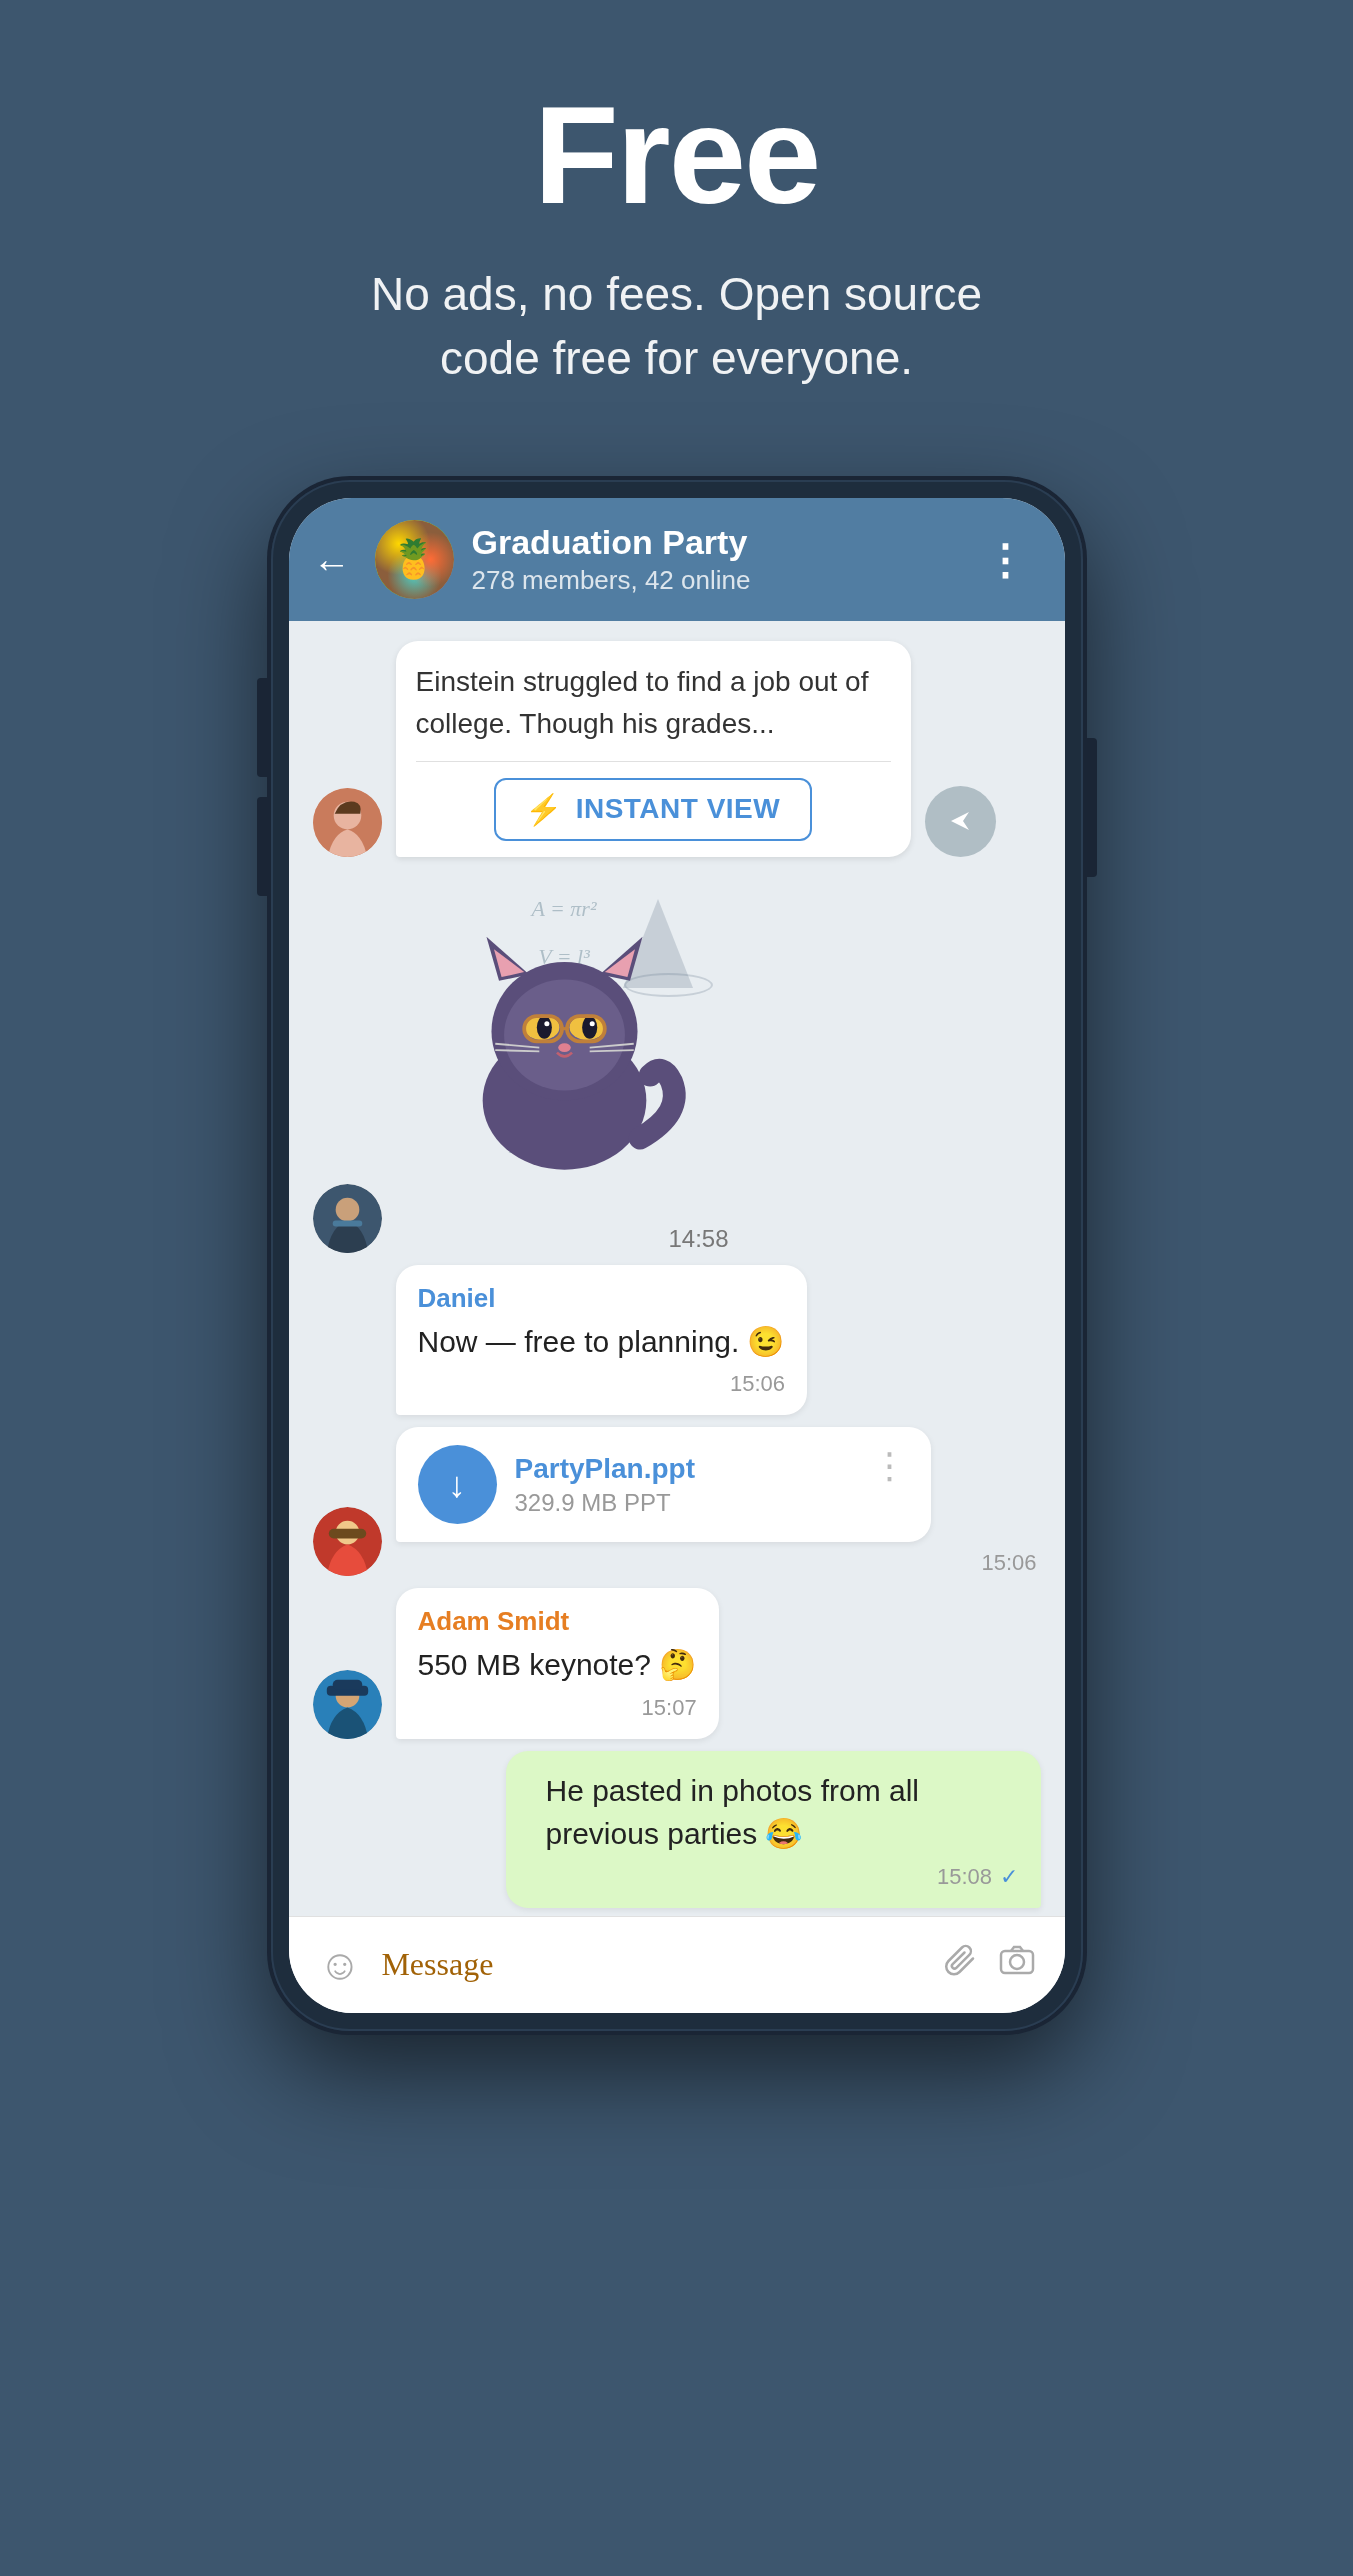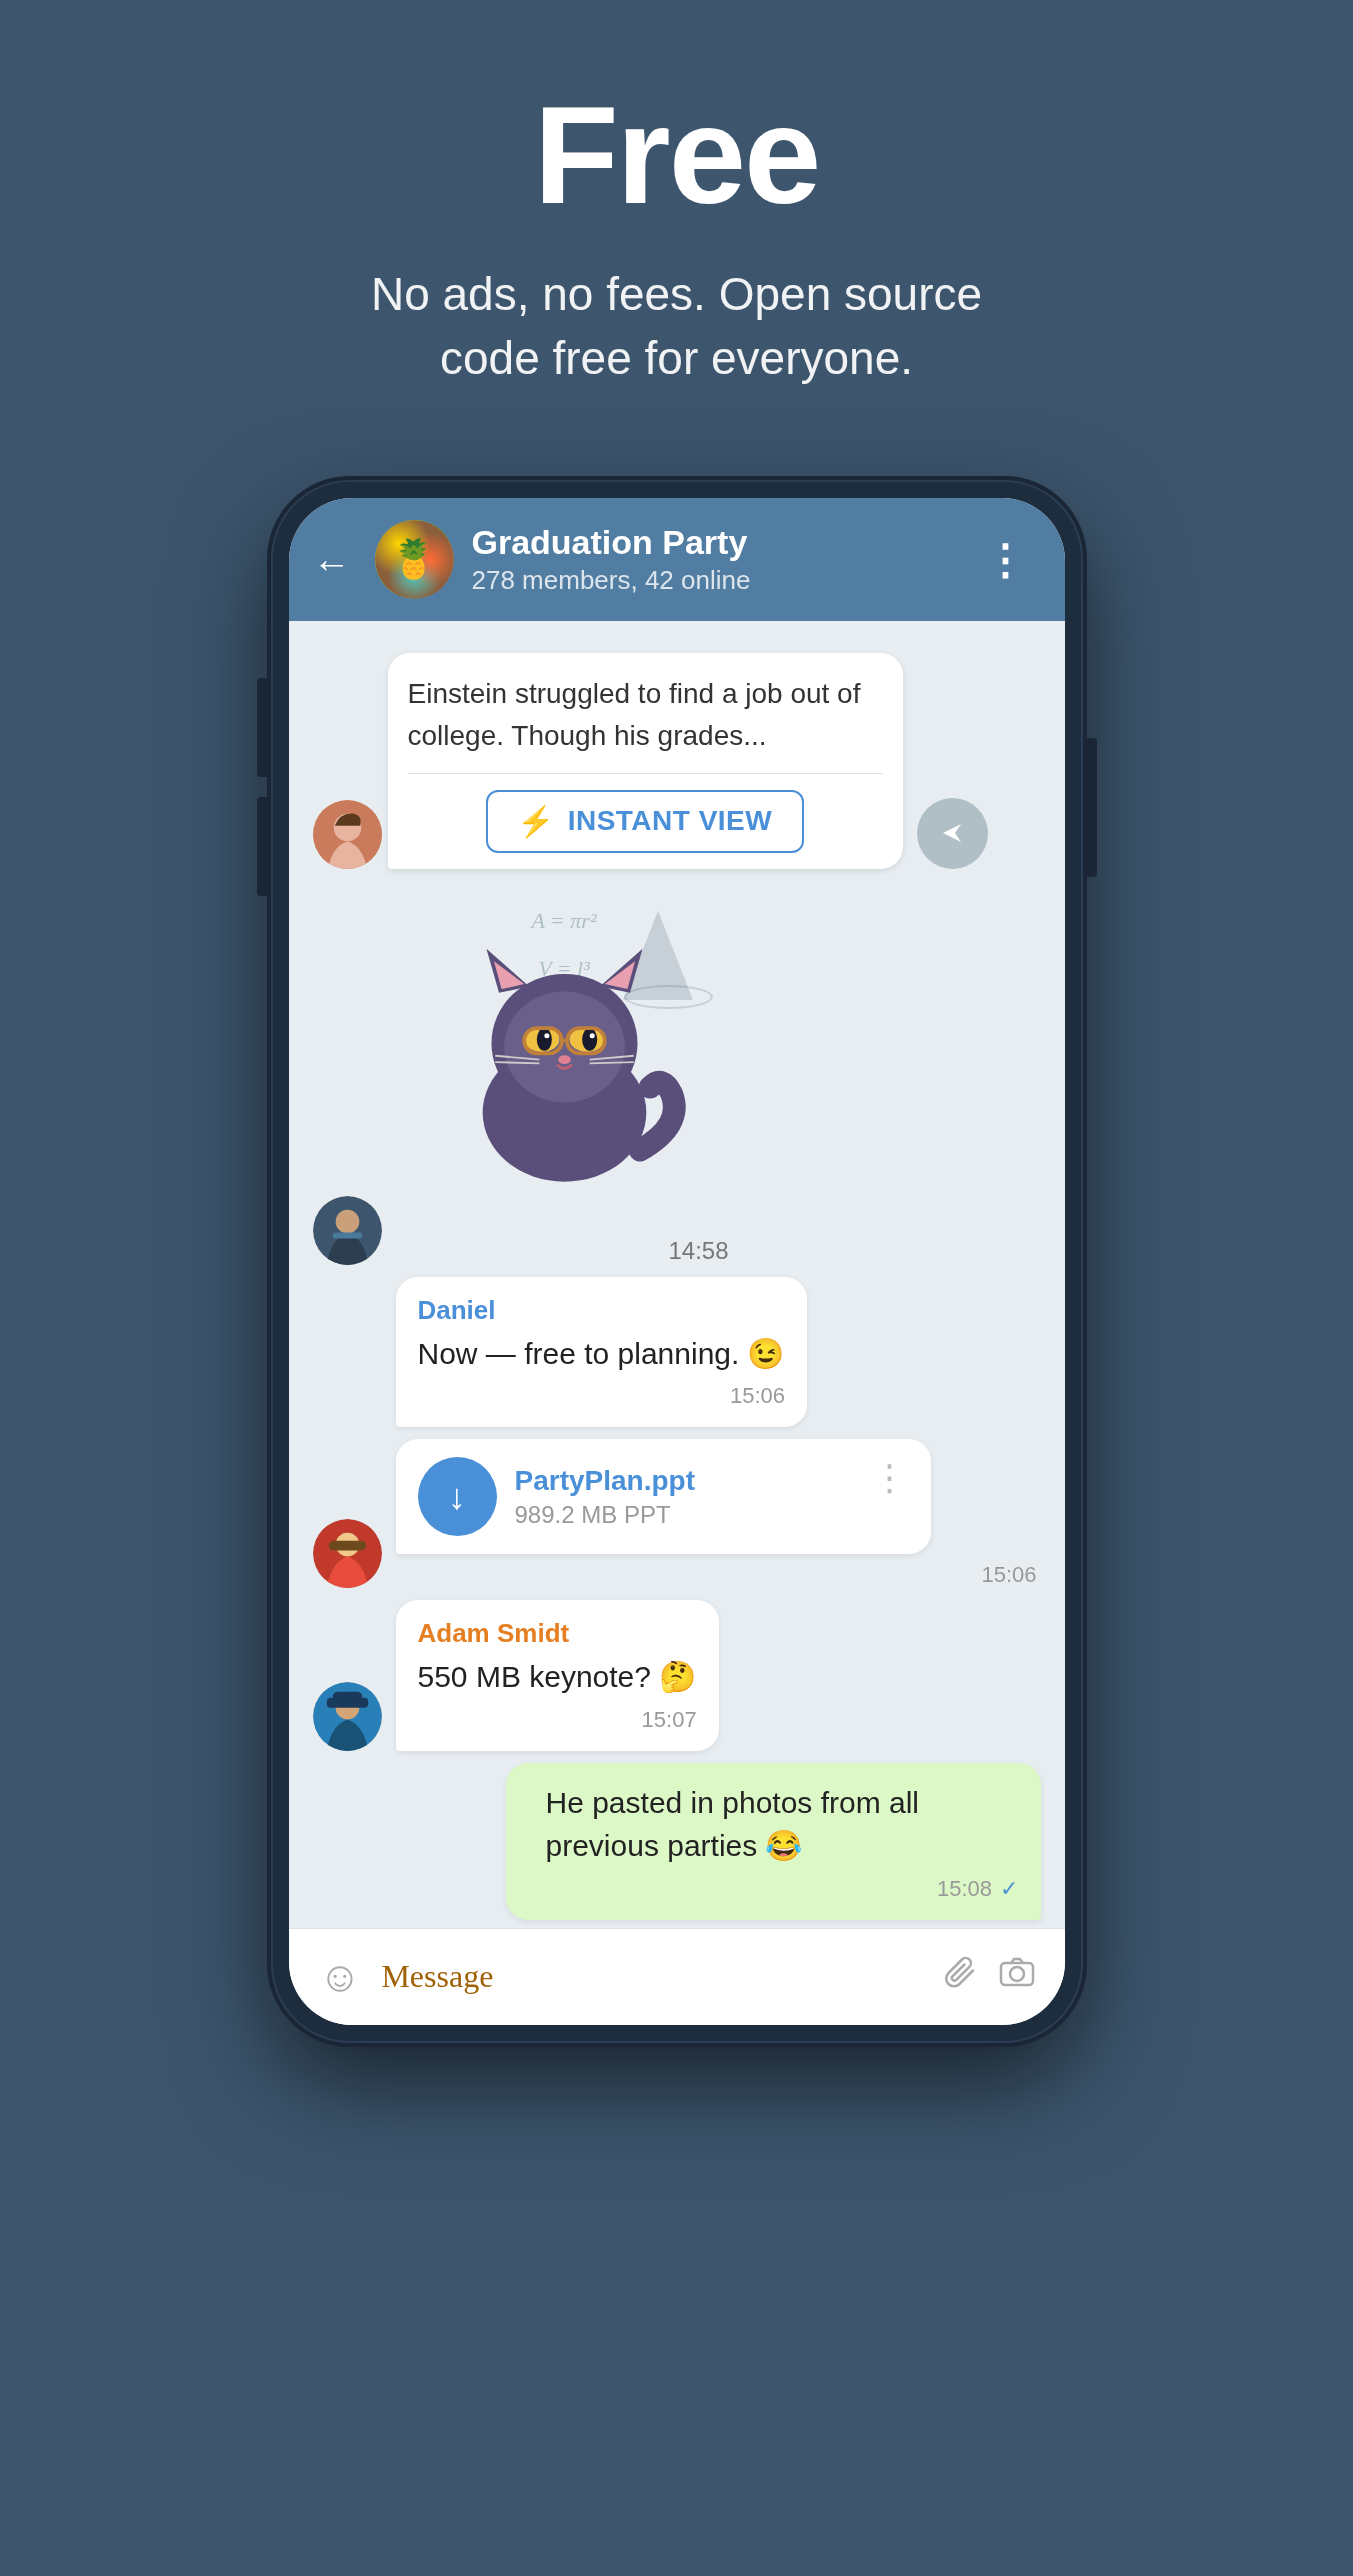--- a/index.html
+++ b/index.html
@@ -150,22 +150,21 @@
       padding: 20px 24px 0;
       display: flex;
       flex-direction: column;
       gap: 12px;
     }
 
     
     .iv-message-row {
       display: flex;
       align-items: flex-end;
-      gap: 6px;
-      margin-top: 12px;
+      gap: 14px;
     }
     .user-avatar {
       width: 69px;
       height: 69px;
       border-radius: 50%;
       flex-shrink: 0;
       overflow: hidden;
       background: #ccc;
     }
     .avatar-woman {
@@ -549,21 +548,21 @@
               <circle cx="35" cy="26" r="12" fill="#f0c88a"></circle>
               <path d="M35 38 Q18 44 14 70 L56 70 Q52 44 35 38Z" fill="#e74c3c"></path>
               <rect x="16" y="22" width="38" height="10" rx="5" fill="#6c4a1e"></rect>
             </svg>
           </div>
           <div style="flex:1;">
             <div class="file-bubble">
               <div class="file-download-btn">↓</div>
               <div class="file-info">
                 <div class="file-name">PartyPlan.ppt</div>
-                <div class="file-size">989.2 MB PPT</div>
+                <div class="file-size">329.9 MB PPT</div>
               </div>
               <div class="file-menu">⋮</div>
             </div>
             <div class="bubble-footer" style="padding-right:4px;">
               <span class="bubble-time">15:06</span>
             </div>
           </div>
         </div>
 
         <div class="msg-row">

